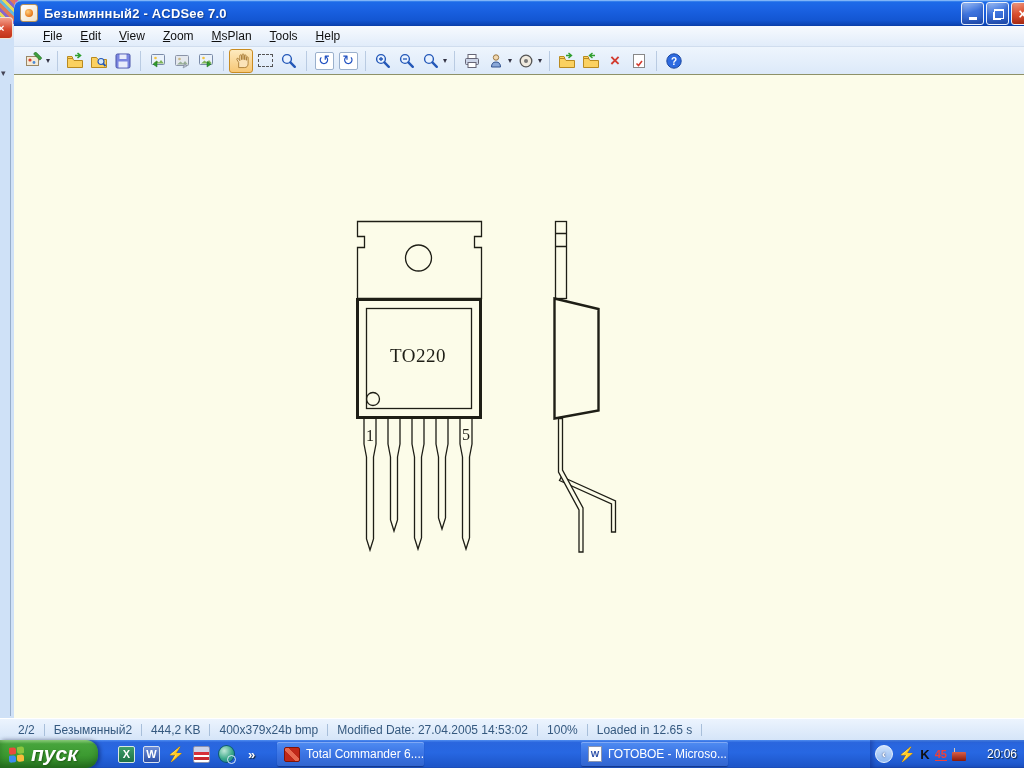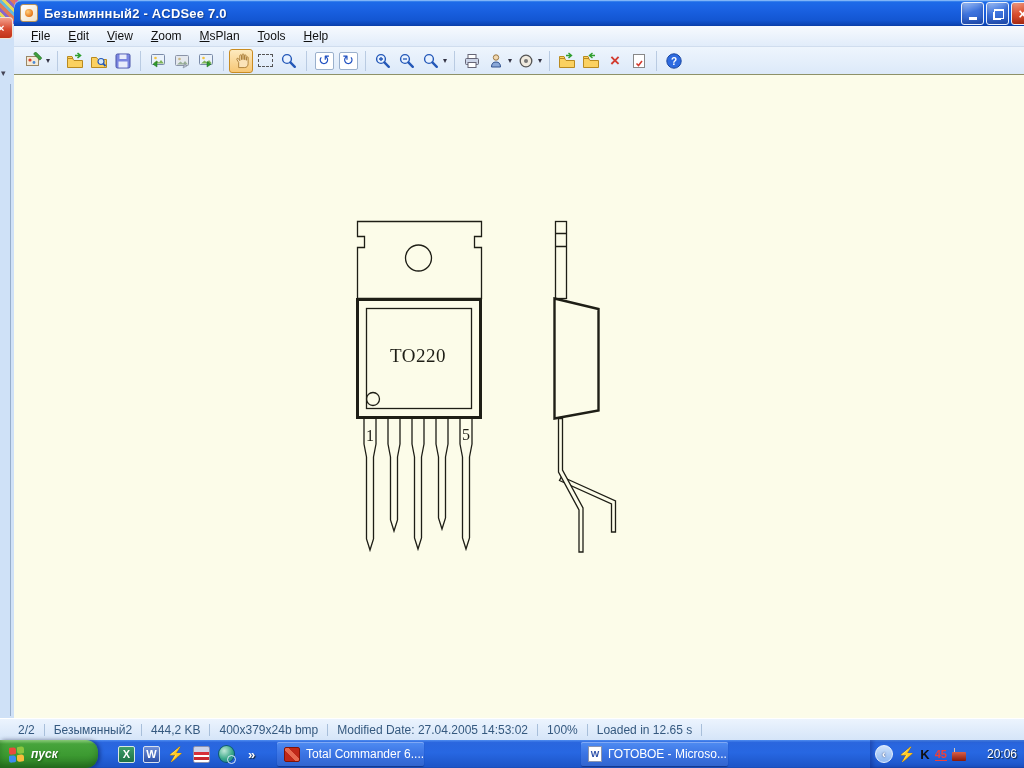--- a/index.html
+++ b/index.html
@@ -27,21 +27,21 @@
   .app-ico i{position:absolute;left:4px;top:4px;width:8px;height:8px;border-radius:50%;background:radial-gradient(circle at 35% 35%,#ffd080,#e87818 70%,#9a4a08)}
   .title-text{color:#fff;font-weight:bold;font-size:13px;margin-left:6px;text-shadow:1px 1px 1px #123c8a;letter-spacing:.2px}
   .caption-btns{position:absolute;right:-10px;top:2px;display:flex;gap:2px}
   .cbtn{width:21px;height:21px;border-radius:3px;border:1px solid #e8f0fc;display:flex;align-items:center;justify-content:center;
     background:linear-gradient(160deg,#9ebef5 0%,#3e74dd 45%,#2a5ec8 100%);box-shadow:inset 0 -4px 5px rgba(10,30,100,.35)}
   .cbtn.close{background:linear-gradient(160deg,#f0a088,#dd5030 45%,#b83418 100%);box-shadow:inset 0 -4px 5px rgba(110,10,0,.35)}
   .min-glyph{width:8px;height:3px;background:#fff;margin-top:9px}
   .restore-glyph{width:8px;height:7px;border:1px solid #fff;border-top-width:2px;background:transparent;margin-left:2px;box-shadow:-2px 2px 0 -1px #fff}
   .close-glyph{color:#fff;font-size:14px;font-weight:bold;line-height:14px}
 
-  .menubar{height:20px;background:linear-gradient(#f7fafe,#e1ecfa);display:flex;align-items:center;padding-left:8px;font-size:12px;color:#101010;border-bottom:1px solid #d0ddee}
+  .menubar{height:20px;background:linear-gradient(#f7fafe,#e1ecfa);display:flex;align-items:center;padding-left:20px;font-size:12px;color:#101010;border-bottom:1px solid #d0ddee}
   .menu-item{padding:2px 9px;cursor:default}
 
   .toolbar{height:27px;background:linear-gradient(#eef5fd,#dce9f9);display:flex;align-items:center;padding-left:8px}
   .tsep{width:1px;height:20px;background:#b9cbe2;margin:0 5px;flex:none}
   .tbtn{width:24px;height:24px;display:flex;align-items:center;justify-content:center;border-radius:3px;flex:none;position:relative}
   .tbtn.active{background:linear-gradient(#fdeabf,#f7c775);border:1px solid #c98c22;width:22px;height:22px}
   .dd{font-size:8px;color:#334;margin:0 2px 0 0;flex:none}
   .glyph-rot{font-size:14px;color:#2050c0;background:#fff;border:1px solid #9ab0cc;border-radius:2px;width:17px;height:16px;line-height:15px;text-align:center}
   .marquee{width:13px;height:11px;border:1px dashed #555}
   .xred{color:#d23b2f;font-size:17px;font-weight:bold;line-height:16px}
@@ -57,21 +57,21 @@
   
   .taskbar{position:absolute;left:0;top:740px;width:1024px;height:28px;z-index:4;
     background:linear-gradient(180deg,#4e8cf0 0%,#2a66de 9%,#2767e2 45%,#1d55c8 95%,#1a4ab4 100%)}
   .start{position:absolute;left:0;top:0;height:28px;width:98px;border-radius:0 12px 12px 0;
     background:linear-gradient(180deg,#8ed07c 0%,#47a43c 14%,#3c9a31 55%,#2e7f26 100%);
     display:flex;align-items:center;gap:6px;padding-left:9px;box-sizing:border-box;
     box-shadow:inset 0 -4px 7px rgba(0,45,0,.3),2px 0 4px rgba(0,0,40,.45)}
   .winflag{width:16px;height:15px;display:grid;grid-template-columns:7px 7px;grid-template-rows:7px 7px;gap:1px;transform:skewY(-7deg);flex:none}
   .winflag i{border-radius:1px 3px 1px 3px}
   .wf-r{background:#e84c3d}.wf-g{background:#8cc63f}.wf-b{background:#3c8cf0}.wf-y{background:#fbbc3c}
-  .start-label{color:#fff;font-weight:bold;font-style:italic;font-size:12px;text-shadow:1px 1px 2px #1e5a14}
+  .start-label{color:#fff;font-weight:bold;font-style:italic;font-size:21px;text-shadow:1px 1px 2px #1e5a14}
   .ql{position:absolute;left:118px;top:0;height:28px;display:flex;align-items:center;gap:8px}
   .qlicon{width:17px;height:17px;display:flex;align-items:center;justify-content:center;flex:none}
   .xl{background:linear-gradient(#3f9e6a,#1e7145);color:#fff;font-size:11px;font-weight:bold;border:1px solid #d8e8e0;border-radius:2px;width:15px;height:15px;line-height:15px;text-align:center}
   .wd{background:linear-gradient(#6f8fd8,#2b4fa8);color:#fff;font-size:11px;font-weight:bold;border:1px solid #d8e0f0;border-radius:2px;width:15px;height:15px;line-height:15px;text-align:center}
   .bolt{color:#ffd24a;font-size:14px;text-shadow:0 0 1px #8a5a00}
   .flopqa{width:15px;height:15px;border-radius:2px;background:linear-gradient(#cdd4ea 0 5px,#d8303a 5px 8px,#fff 8px 10px,#c82830 10px 13px,#fff 13px 15px);border:1px solid #8a90b0}
   .globe{width:16px;height:16px;border-radius:50%;background:radial-gradient(circle at 35% 30%,#bfe8d8,#3aa888 55%,#1a7898);border:1px solid #0e5a70;position:relative}
   .globe i{position:absolute;right:-2px;bottom:-2px;width:7px;height:7px;border:1.5px solid #d8e8f8;border-radius:50%}
   .more{color:#fff;font-weight:bold;font-size:13px;text-shadow:1px 1px 1px #123}
   .task{position:absolute;top:2px;height:24px;width:147px;border-radius:2px;box-sizing:border-box;

